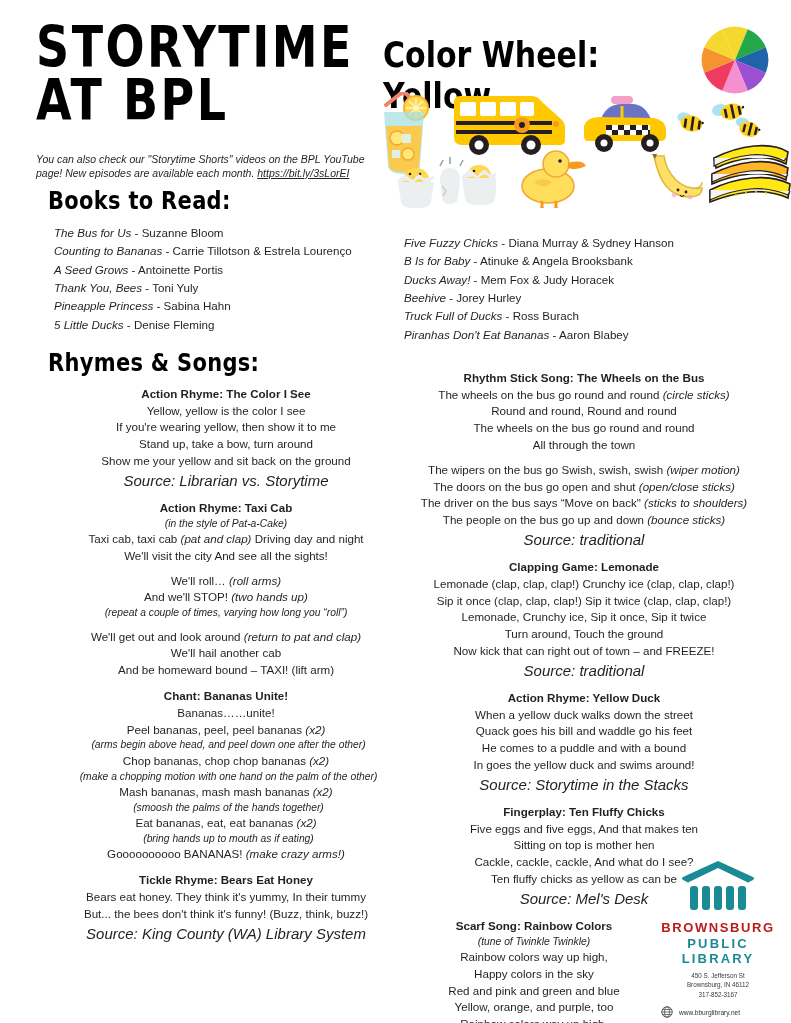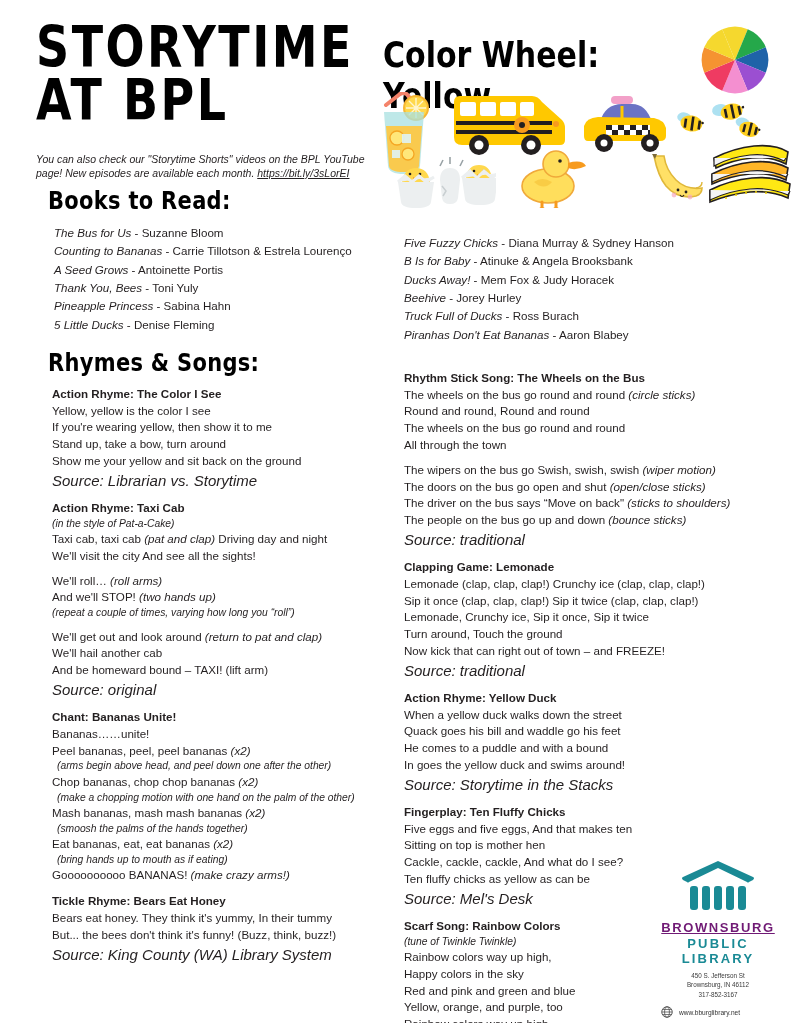--- a/index.html
+++ b/index.html
@@ -58,33 +58,33 @@
   
   .cols{position:absolute;left:0;top:186px;width:791px;}
   .col{position:absolute;top:0;}
   .col-l{left:40px;width:360px;}
   .col-r{left:404px;width:360px;}
 
   .books{margin:0;padding:0;list-style:none;font-size:11.6px;line-height:1.58;}
   .books li{white-space:nowrap;}
   .books .bt{font-style:italic;}
 
-  .sec{margin-bottom:9px;}
+  .sec{margin-bottom:9px;text-align:center;}
   .sec-title{font-size:11.6px;font-weight:bold;line-height:1.45;}
   .line{font-size:11.6px;line-height:1.45;}
   .it{font-style:italic;}
   .src{font-size:15px;font-style:italic;line-height:1.4;}
   .stanza{margin-top:8px;}
   .sub-note{font-size:10.3px;font-style:italic;line-height:1.4;}
   .indent{padding-left:5px;}
 
   
   .logo-block{position:absolute;left:655px;top:860px;width:126px;text-align:center;}
   .logo-mark{margin:0 auto;width:74px;height:52px;position:relative;}
-  .logo-name{font-size:13px;font-weight:bold;letter-spacing:1.6px;color:#701a75;margin-top:4px;text-decoration:underline;}
+  .logo-name{font-size:13px;font-weight:bold;letter-spacing:1.6px;color:#b91c1c;margin-top:4px;}
   .logo-sub{font-size:13px;font-weight:bold;letter-spacing:2.2px;color:#1a8a95;margin-top:1px;}
   .logo-addr{font-size:6.3px;line-height:1.5;color:#3a3a3a;margin-top:5px;}
   .socials{margin-top:7px;text-align:left;padding-left:6px;}
   .soc{display:flex;align-items:center;gap:6px;margin-bottom:4.5px;}
   .soc-ico{width:12px;height:12px;flex:0 0 12px;}
   .soc-txt{font-size:6.6px;color:#333;}
 </style>
 </head>
 <body>
 
@@ -286,21 +286,20 @@
           <div class="line">We'll visit the city And see all the sights!</div>
           <div class="stanza">
             <div class="line"><span>We'll roll… </span><span class="it">(roll arms)</span></div>
             <div class="line"><span>And we'll STOP! </span><span class="it">(two hands up)</span></div>
             <div class="sub-note">(repeat a couple of times, varying how long you “roll”)</div>
           </div>
           <div class="stanza">
             <div class="line"><span>We'll get out and look around </span><span class="it">(return to pat and clap)</span></div>
             <div class="line">We'll hail another cab</div>
             <div class="line">And be homeward bound – TAXI! (lift arm)</div>
-            <div class="src">Source: original</div>
           </div>
         </div>
 
         <div class="sec">
           <div class="sec-title">Chant: Bananas Unite!</div>
           <div class="line">Bananas……unite!</div>
           <div class="line"><span>Peel bananas, peel, peel bananas </span><span class="it">(x2)</span></div>
           <div class="sub-note indent">(arms begin above head, and peel down one after the other)</div>
           <div class="line"><span>Chop bananas, chop chop bananas </span><span class="it">(x2)</span></div>
           <div class="sub-note indent">(make a chopping motion with one hand on the palm of the other)</div>

